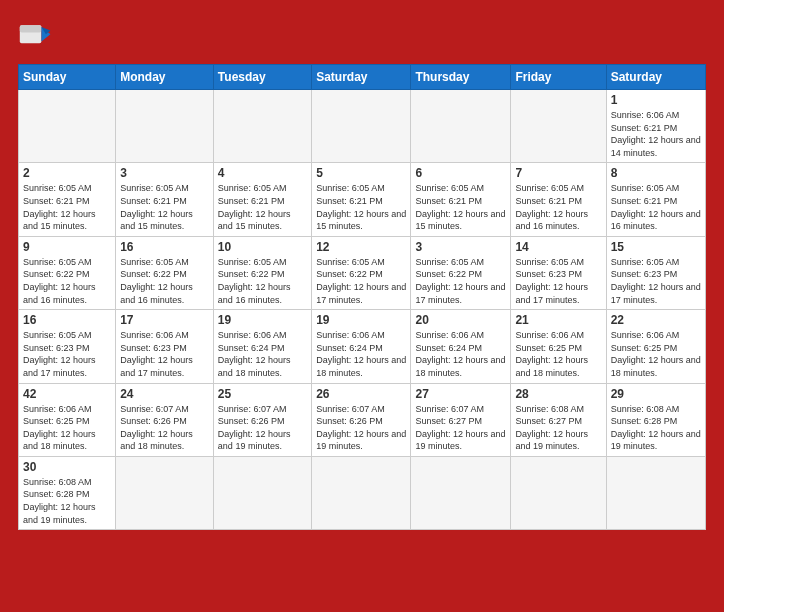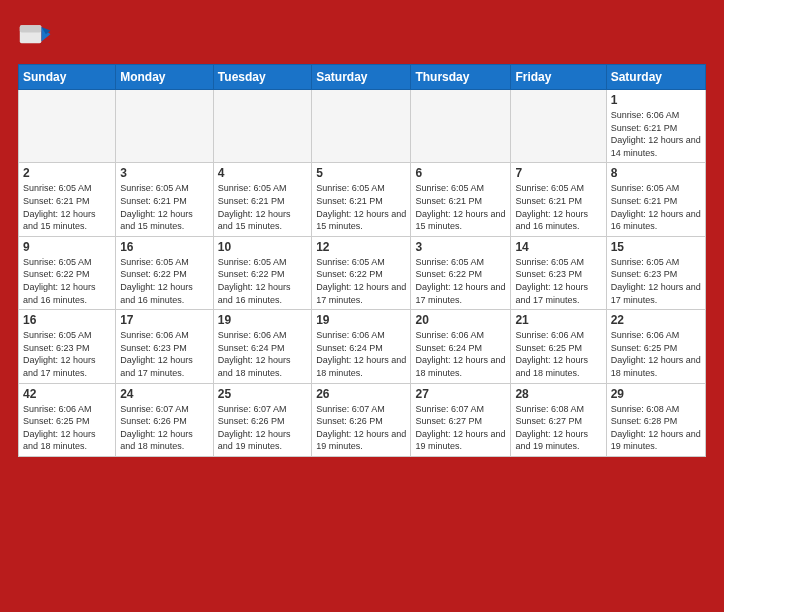--- a/index.html
+++ b/index.html
@@ -316,15 +316,29 @@
 Sunset: 6:27 PM
 Daylight: 12 hours and 19 minutes.</div>
           </td>
           <td>
             <span class="day-number">29</span>
             <div class="day-info" style="white-space: pre-line;">Sunrise: 6:08 AM
 Sunset: 6:28 PM
 Daylight: 12 hours and 19 minutes.</div>
           </td>
         </tr>
+        <tr class="last-row">
+          <td class="has-data">
+            <span class="day-number">30</span>
+            <div class="day-info" style="white-space: pre-line;">Sunrise: 6:08 AM
+Sunset: 6:28 PM
+Daylight: 12 hours and 19 minutes.</div>
+          </td>
+          <td class="empty"></td>
+          <td class="empty"></td>
+          <td class="empty"></td>
+          <td class="empty"></td>
+          <td class="empty"></td>
+          <td class="empty"></td>
+        </tr>
       </tbody>
   </table>
 </div>
 
 </body></html>

